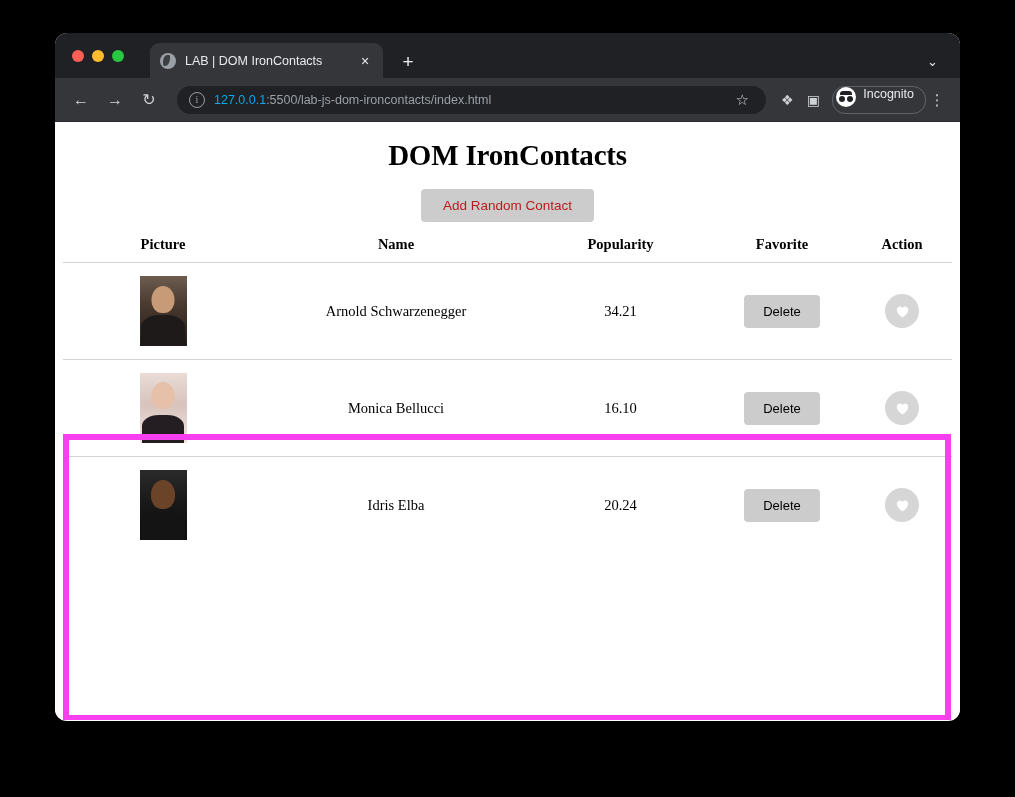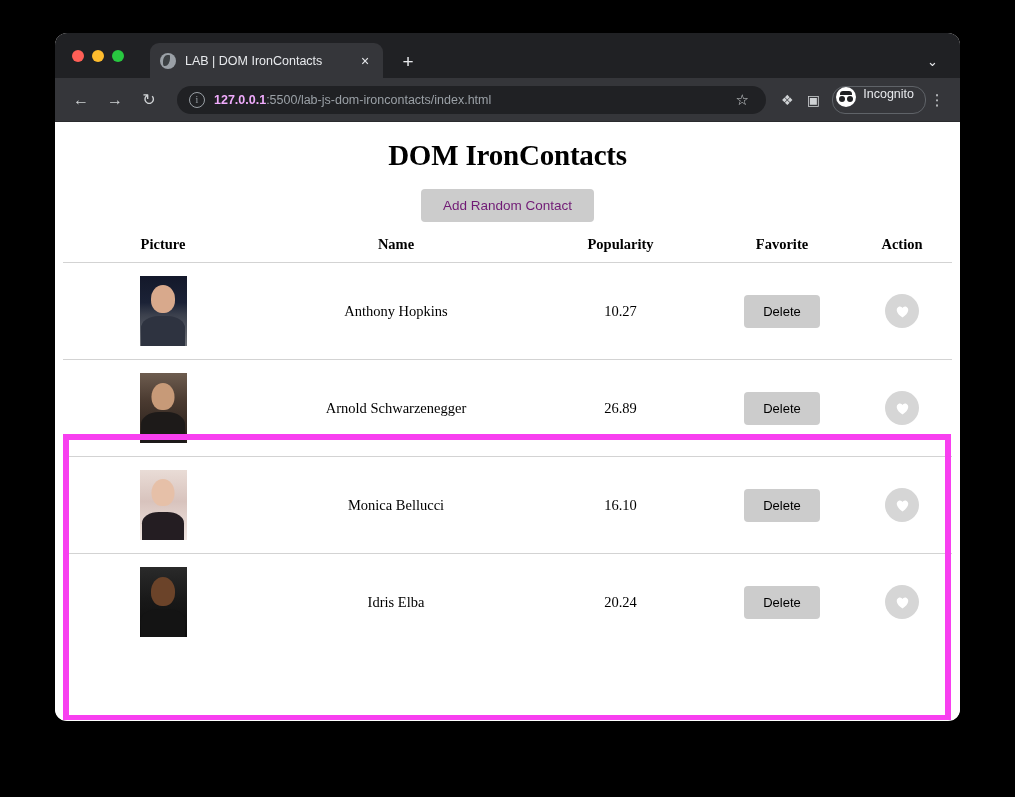--- a/index.html
+++ b/index.html
@@ -160,22 +160,22 @@
     margin-right: 9px;
   }
   .url-text {
     font-size: 12.5px;
     color: #9aa0a6;
     white-space: nowrap;
     overflow: hidden;
     flex: 1 1 auto;
   }
   .url-host {
-    color: #f0abfc;
-    font-weight: bold;
+    color: #0ea5e9;
+    font-weight: normal;
   }
   .star-btn {
     color: #cfd2d4;
     font-size: 15px;
     width: 24px;
     text-align: center;
     flex: 0 0 auto;
   }
   .tb-icon {
     width: 26px;
@@ -257,21 +257,21 @@
     padding-top: 17px;
     letter-spacing: -0.2px;
   }
   .add-btn-wrap {
     text-align: center;
     margin-top: 17px;
   }
   .add-btn {
     font-family: "Liberation Sans", sans-serif;
     font-size: 13.5px;
-    color: #701a75;
+    color: #b91c1c;
     background: #cccccc;
     border: none;
     border-radius: 4px;
     padding: 9px 22px;
     cursor: pointer;
   }
 
   table.contacts {
     width: 889px;
     margin: 14px auto 0 auto;
@@ -448,34 +448,23 @@
         <tr>
           <th>Picture</th>
           <th>Name</th>
           <th>Popularity</th>
           <th>Favorite</th>
           <th>Action</th>
         </tr>
       </thead>
       <tbody id="contacts-body">
           <tr>
-            <td><span class="thumb t1"><span class="body"></span><span class="face"></span></span></td>
-            <td>Anthony Hopkins</td>
-            <td>10.27</td>
-            <td><button class="delete-btn">Delete</button></td>
-            <td><span class="fav-icon">
-                <svg width="17" height="16" viewBox="0 0 17 16">
-                  <path d="M8.5 14.5 C1.5 9.8 1.9 5.3 4.4 3.9 C6.3 2.8 7.9 3.8 8.5 5.1 C9.1 3.8 10.7 2.8 12.6 3.9 C15.1 5.3 15.5 9.8 8.5 14.5 Z" fill="#ffffff"></path>
-                </svg>
-              </span></td>
-          </tr>
-          <tr>
             <td><span class="thumb t2"><span class="body"></span><span class="face"></span></span></td>
             <td>Arnold Schwarzenegger</td>
-            <td>26.89</td>
+            <td>34.21</td>
             <td><button class="delete-btn">Delete</button></td>
             <td><span class="fav-icon">
                 <svg width="17" height="16" viewBox="0 0 17 16">
                   <path d="M8.5 14.5 C1.5 9.8 1.9 5.3 4.4 3.9 C6.3 2.8 7.9 3.8 8.5 5.1 C9.1 3.8 10.7 2.8 12.6 3.9 C15.1 5.3 15.5 9.8 8.5 14.5 Z" fill="#ffffff"></path>
                 </svg>
               </span></td>
           </tr>
           <tr>
             <td><span class="thumb t3"><span class="body"></span><span class="face"></span></span></td>
             <td>Monica Bellucci</td>

